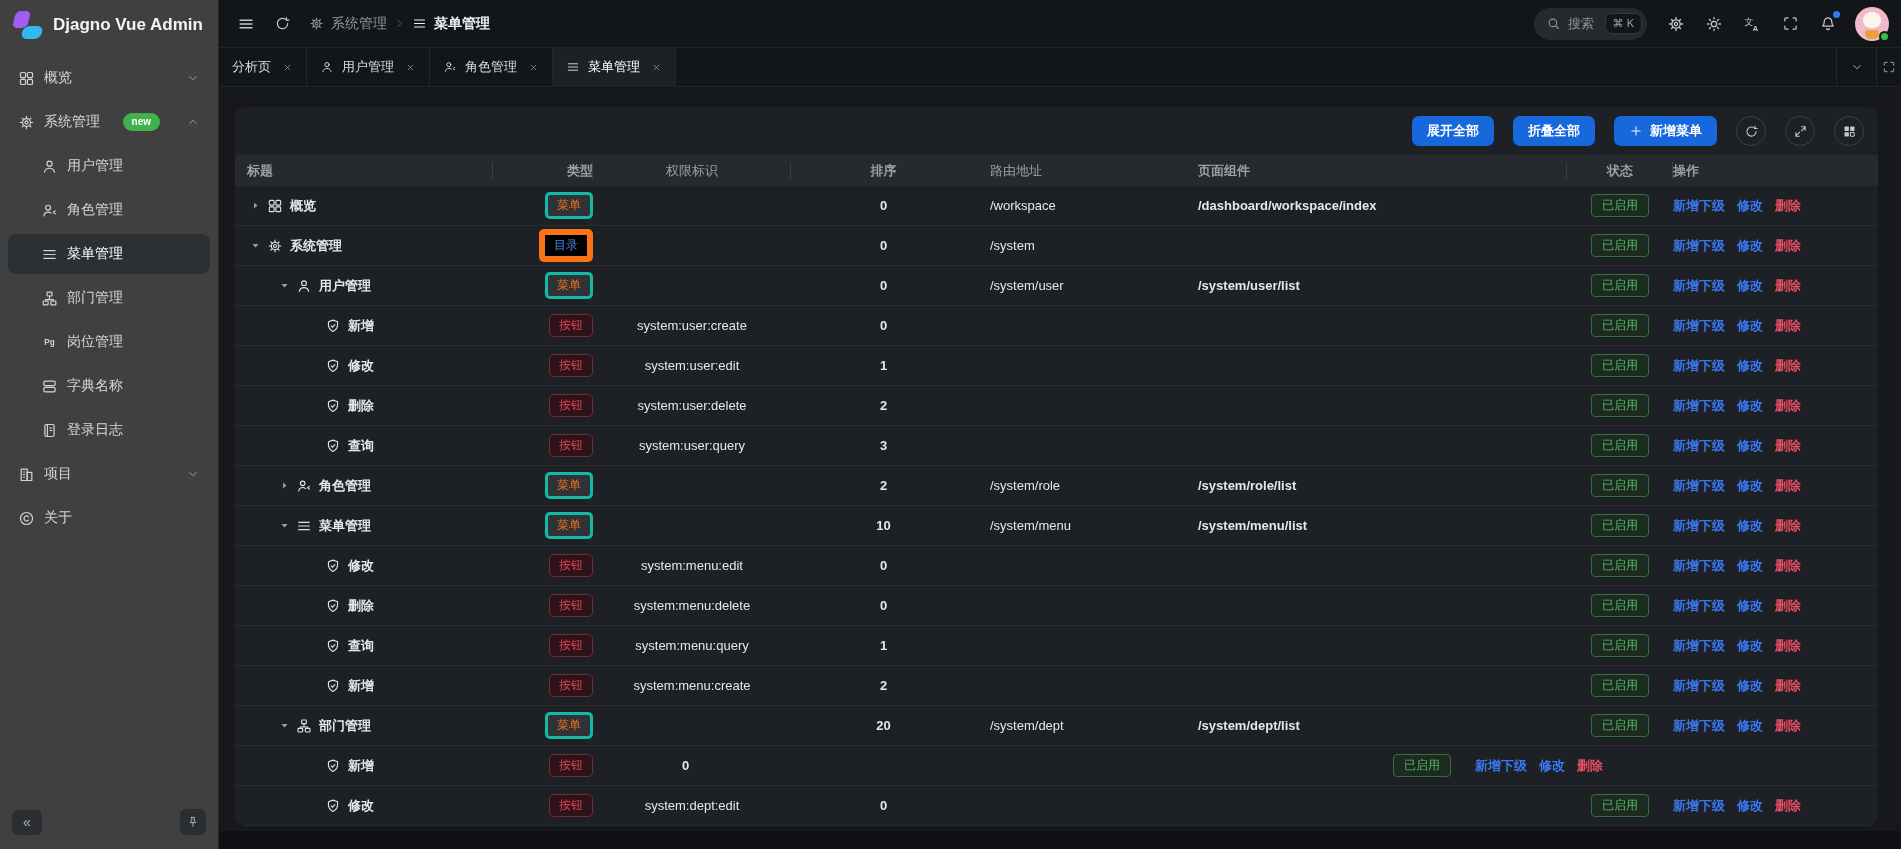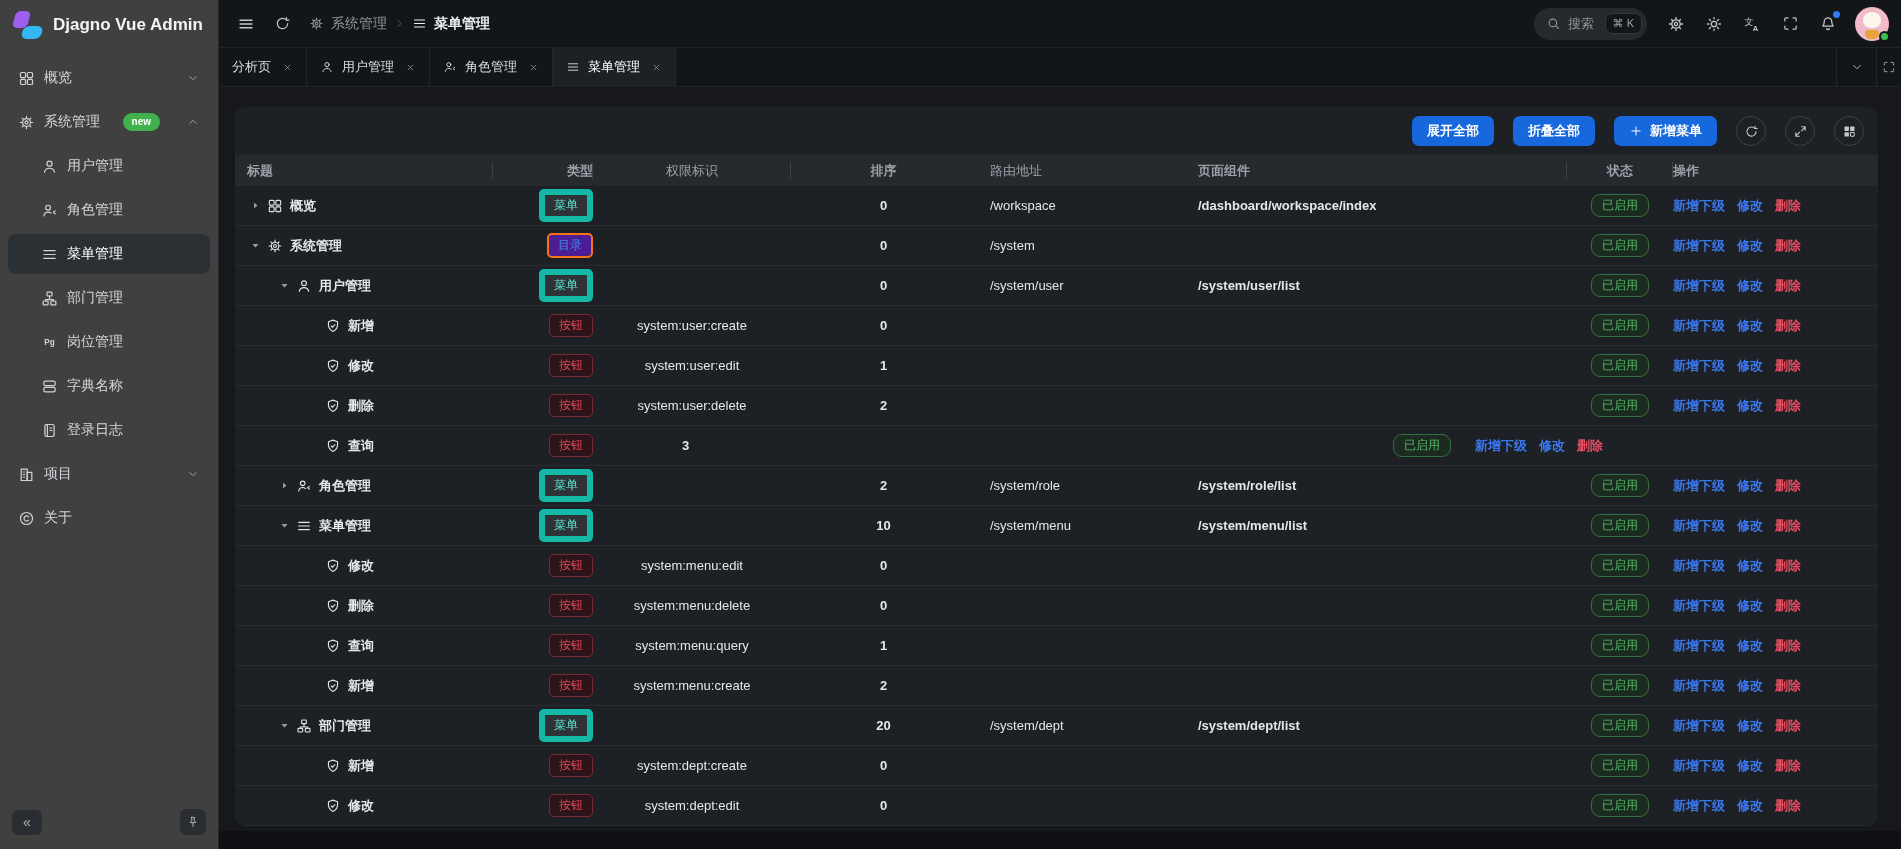--- a/index.html
+++ b/index.html
@@ -101,24 +101,24 @@
   .c3{width:185px;justify-content:center}
   .tr .c3{font-weight:700}
   .c4{width:210px;padding-left:14px;font-weight:500}
   .c5{width:381px;padding-left:12px;font-weight:700}
   .c6{width:106px;justify-content:center}
   .c7{width:205px;justify-content:flex-start;gap:12px}
   .caret{width:16px;display:flex;justify-content:center;color:#9aa0a6;cursor:pointer;flex:none}
   .row-icon{width:24px;display:flex;justify-content:center;color:#e0e4e8;flex:none}
   .row-title{margin-left:3px;font-weight:600;white-space:nowrap}
   .tag{padding:2px 9px;border-radius:5px;font-size:12px;line-height:17px;white-space:nowrap}
-  .tag-menu{color:#5eead4;background:#2f3338;border:6px solid #14b8a6}
-  .tag-dir{color:#4289ec;background:#4c1d95;border:2px solid #f97316}
+  .tag-menu{color:#f97316;background:#2f3338;border:3px solid #14b8a6}
+  .tag-dir{color:#4289ec;background:#000000;border:6px solid #f97316}
   .tag-btn{color:#e5454f;background:#2d141a;border:1px solid #7b2831}
-  .tag-on{color:#58b868;background:#1c2b20;border:1px solid #356f3e;border-radius:9px;
+  .tag-on{color:#58b868;background:#1c2b20;border:1px solid #356f3e;border-radius:4px;
     padding:3px 10px;font-size:12px;line-height:15px}
   .link{font-size:13px;font-weight:600;cursor:pointer;white-space:nowrap}
   .link-blue{color:#3a78f2}
   .link-red{color:#e54d61}
 
   .bottom-strip{height:18px;background:#0e1013;flex:none}
 </style>
 </head>
 <body>
 
@@ -728,20 +728,23 @@
                   <svg width="16" height="16" viewBox="0 0 24 24" fill="none" stroke="currentColor" stroke-width="1.7" stroke-linecap="round" stroke-linejoin="round">
                     <path d="M12 3.2l6.8 2.3v5c0 4.3-2.7 7.5-6.8 9.7-4.1-2.2-6.8-5.4-6.8-9.7v-5L12 3.2z"></path>
                     <path d="M9.2 11.9l2 2 3.6-3.9"></path>
                   </svg>
                 </span>
                 <span class="row-title">查询</span>
               </div>
               <div class="td c1">
                 <span class="tag tag-btn">按钮</span>
               </div>
+              <div class="td c2">
+                <span>system:user:query</span>
+              </div>
               <div class="td c3">
                 <span>3</span>
               </div>
               <div class="td c4">
                 <span></span>
               </div>
               <div class="td c5">
                 <span></span>
               </div>
               <div class="td c6">
@@ -1027,23 +1030,20 @@
                   <svg width="16" height="16" viewBox="0 0 24 24" fill="none" stroke="currentColor" stroke-width="1.7" stroke-linecap="round" stroke-linejoin="round">
                     <path d="M12 3.2l6.8 2.3v5c0 4.3-2.7 7.5-6.8 9.7-4.1-2.2-6.8-5.4-6.8-9.7v-5L12 3.2z"></path>
                     <path d="M9.2 11.9l2 2 3.6-3.9"></path>
                   </svg>
                 </span>
                 <span class="row-title">新增</span>
               </div>
               <div class="td c1">
                 <span class="tag tag-btn">按钮</span>
               </div>
-              <div class="td c2">
-                <span>system:dept:create</span>
-              </div>
               <div class="td c3">
                 <span>0</span>
               </div>
               <div class="td c4">
                 <span></span>
               </div>
               <div class="td c5">
                 <span></span>
               </div>
               <div class="td c6">

